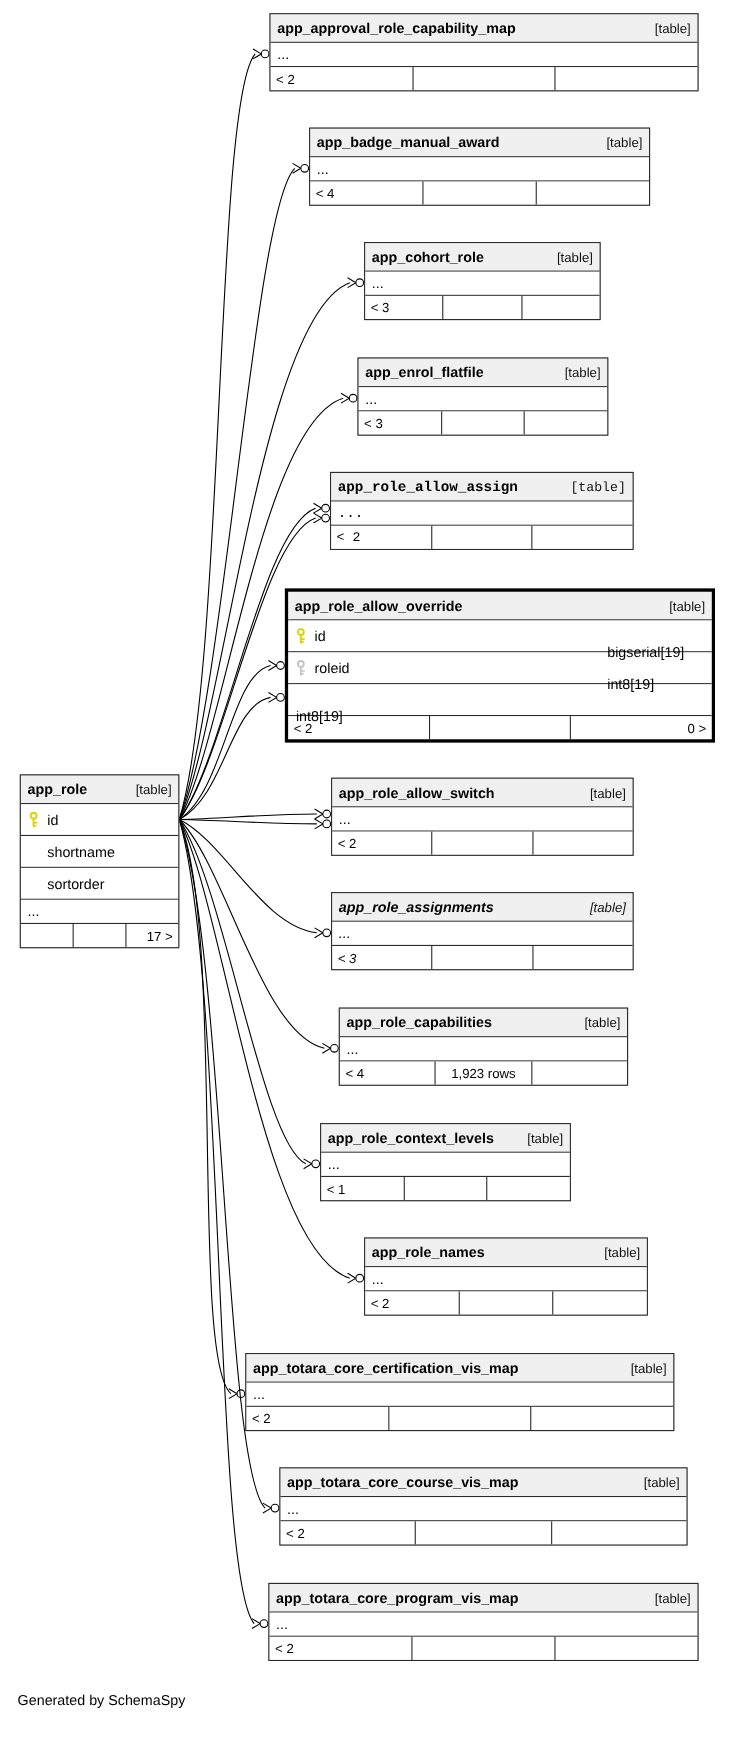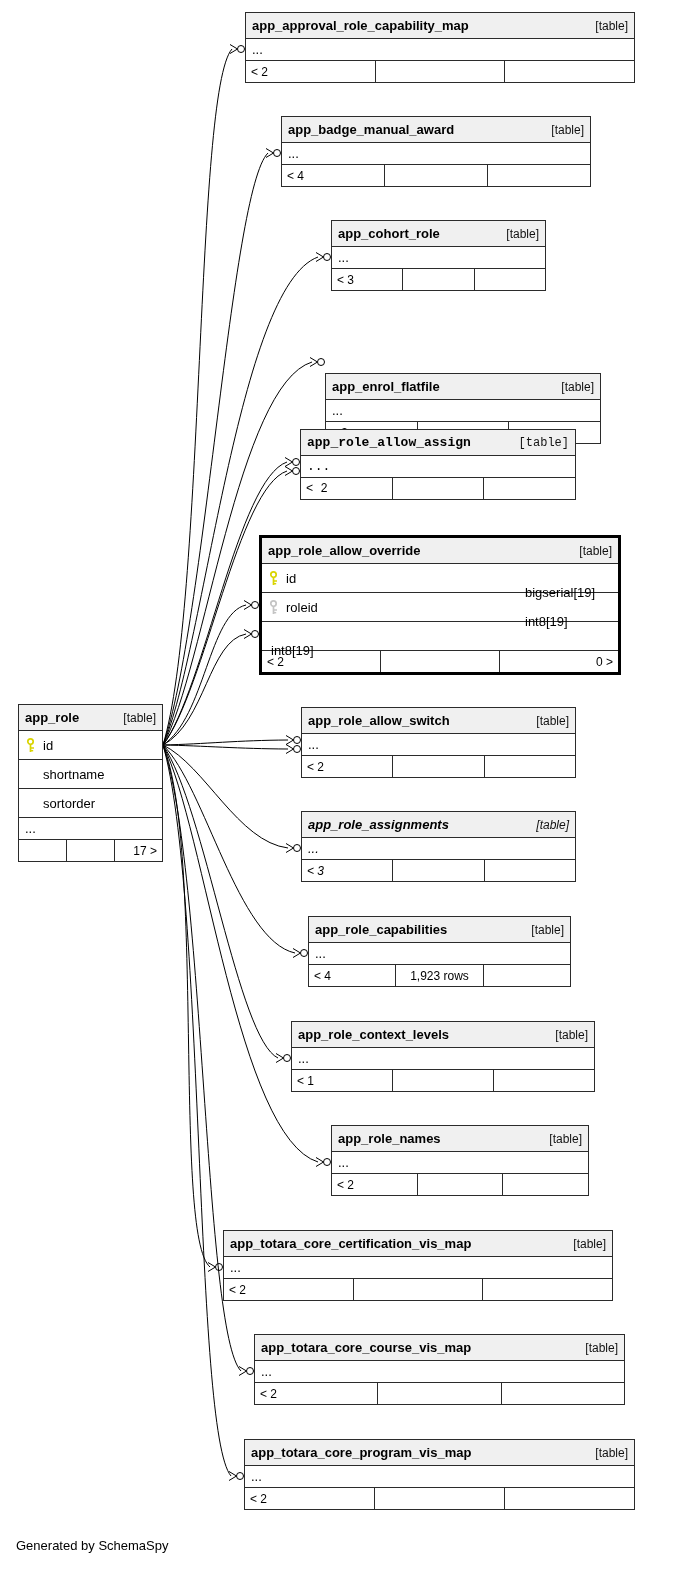--- a/index.html
+++ b/index.html
@@ -44,21 +44,21 @@
   }
   .t-row.ellipsis { height: 22px; }
   .t-row:last-of-type { }
   .col-name {
     flex: 1; display: flex; align-items: center; gap: 7px;
     padding: 0 6px; box-sizing: border-box; white-space: nowrap;
   }
   .key-spacer { display: inline-block; width: 11px; height: 1px; }
   .col-type {
     width: 102px; box-sizing: border-box;
-    border-left: 3px solid #fca5a5;
+    border-left: 1px solid #fca5a5;
     display: flex; align-items: center;
     padding: 0 6px; font-size: 13px; white-space: nowrap; margin-top: 28px;
   }
   .t-footer {
     display: flex; height: 21px; box-sizing: border-box;
     font-size: 12px; background: #fff;
   }
   .t-footer span {
     flex: 1; display: flex; align-items: center;
     padding: 0 5px; box-sizing: border-box; white-space: nowrap;
@@ -171,21 +171,21 @@
         <span class="col-name">
           <span>...</span>
         </span>
       </div>
       <div class="t-footer">
         <span>&lt; 3</span>
         <span></span>
         <span></span>
       </div>
     </div>
-    <div class="table-node" style="left: 325px; top: 325px; width: 276px; margin-top: 48px;">
+    <div class="table-node" style="left: 325px; top: 325px; width: 228px;">
       <div class="t-header">
         <span class="t-name">app_enrol_flatfile</span>
         <span class="t-badge">[table]</span>
       </div>
       <div class="t-row ellipsis">
         <span class="col-name">
           <span>...</span>
         </span>
       </div>
       <div class="t-footer">
@@ -203,21 +203,21 @@
         <span class="col-name">
           <span>...</span>
         </span>
       </div>
       <div class="t-footer">
         <span>&lt; 2</span>
         <span></span>
         <span></span>
       </div>
     </div>
-    <div class="table-node emphasis" style="left: 259px; top: 535px; width: 362px;">
+    <div class="table-node emphasis" style="left: 259px; top: 535px; width: 391px;">
       <div class="t-header">
         <span class="t-name">app_role_allow_override</span>
         <span class="t-badge">[table]</span>
       </div>
       <div class="t-row">
         <span class="col-name">
           <svg width="11" height="15" viewBox="0 0 11 15">
             <circle cx="5.5" cy="3.6" r="2.7" fill="none" stroke="#d9d400" stroke-width="1.7"></circle>
             <line x1="5.5" y1="6.3" x2="5.5" y2="14" stroke="#d9d400" stroke-width="1.7"></line>
             <line x1="5.5" y1="10" x2="9" y2="10" stroke="#d9d400" stroke-width="1.5"></line>
@@ -328,21 +328,21 @@
         <span class="col-name">
           <span>...</span>
         </span>
       </div>
       <div class="t-footer">
         <span>&lt; 4</span>
         <span>1,923 rows</span>
         <span></span>
       </div>
     </div>
-    <div class="table-node" style="left: 291px; top: 1021px; width: 304px;">
+    <div class="table-node" style="left: 291px; top: 1021px; width: 228px;">
       <div class="t-header">
         <span class="t-name">app_role_context_levels</span>
         <span class="t-badge">[table]</span>
       </div>
       <div class="t-row ellipsis">
         <span class="col-name">
           <span>...</span>
         </span>
       </div>
       <div class="t-footer">

